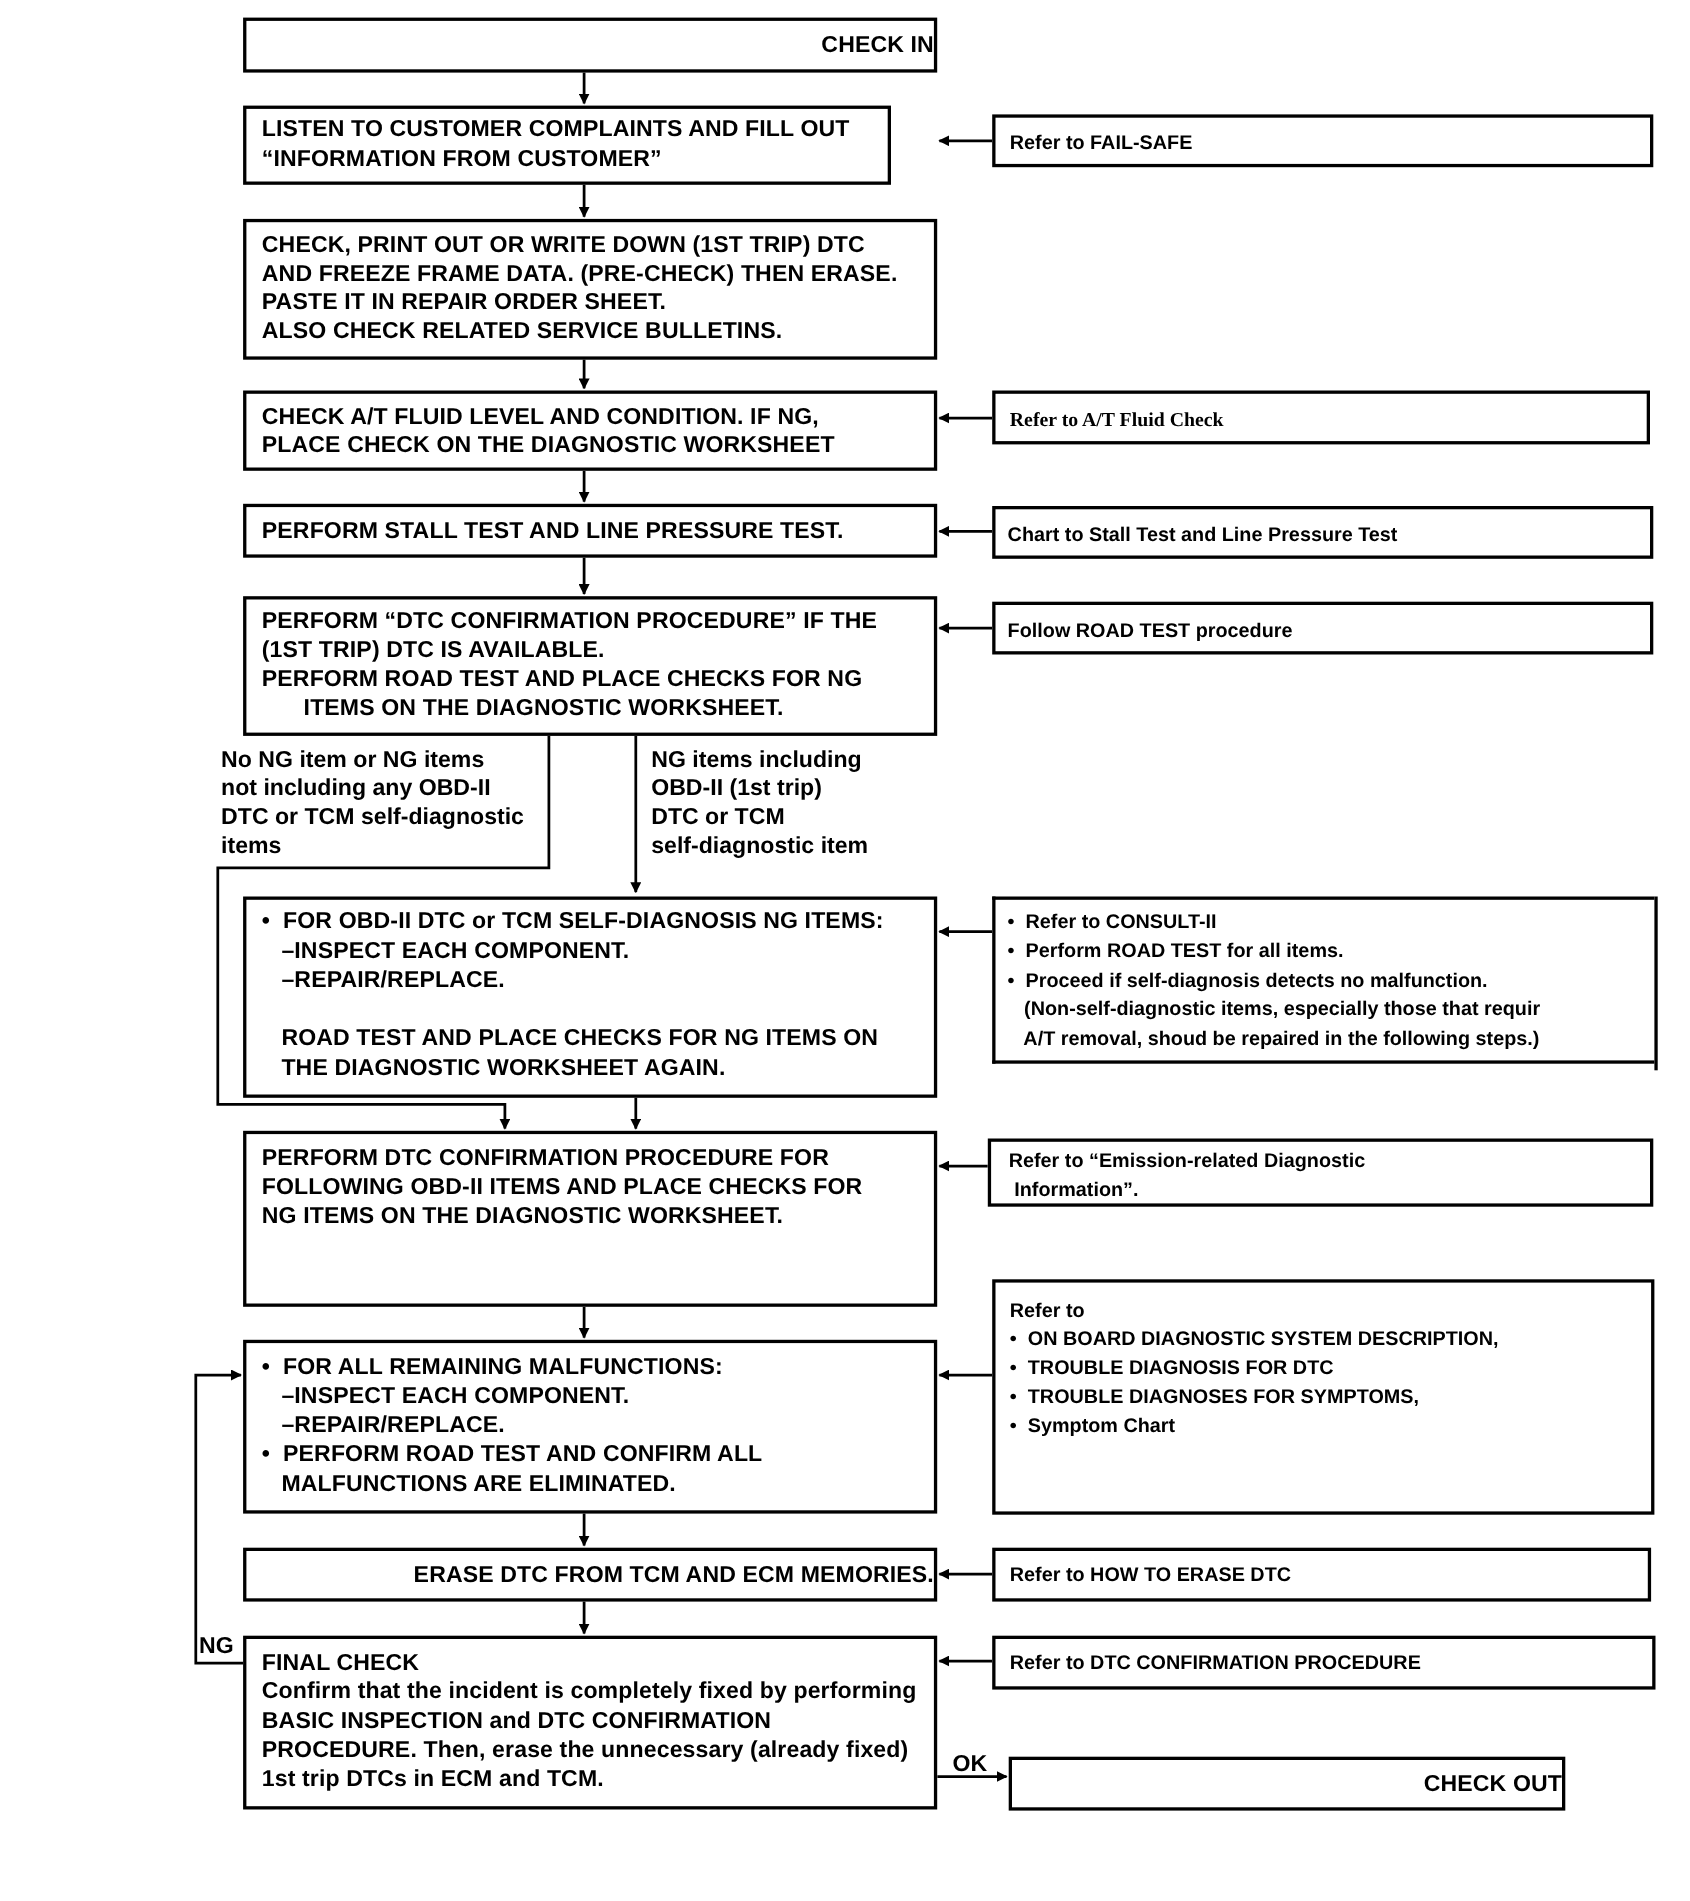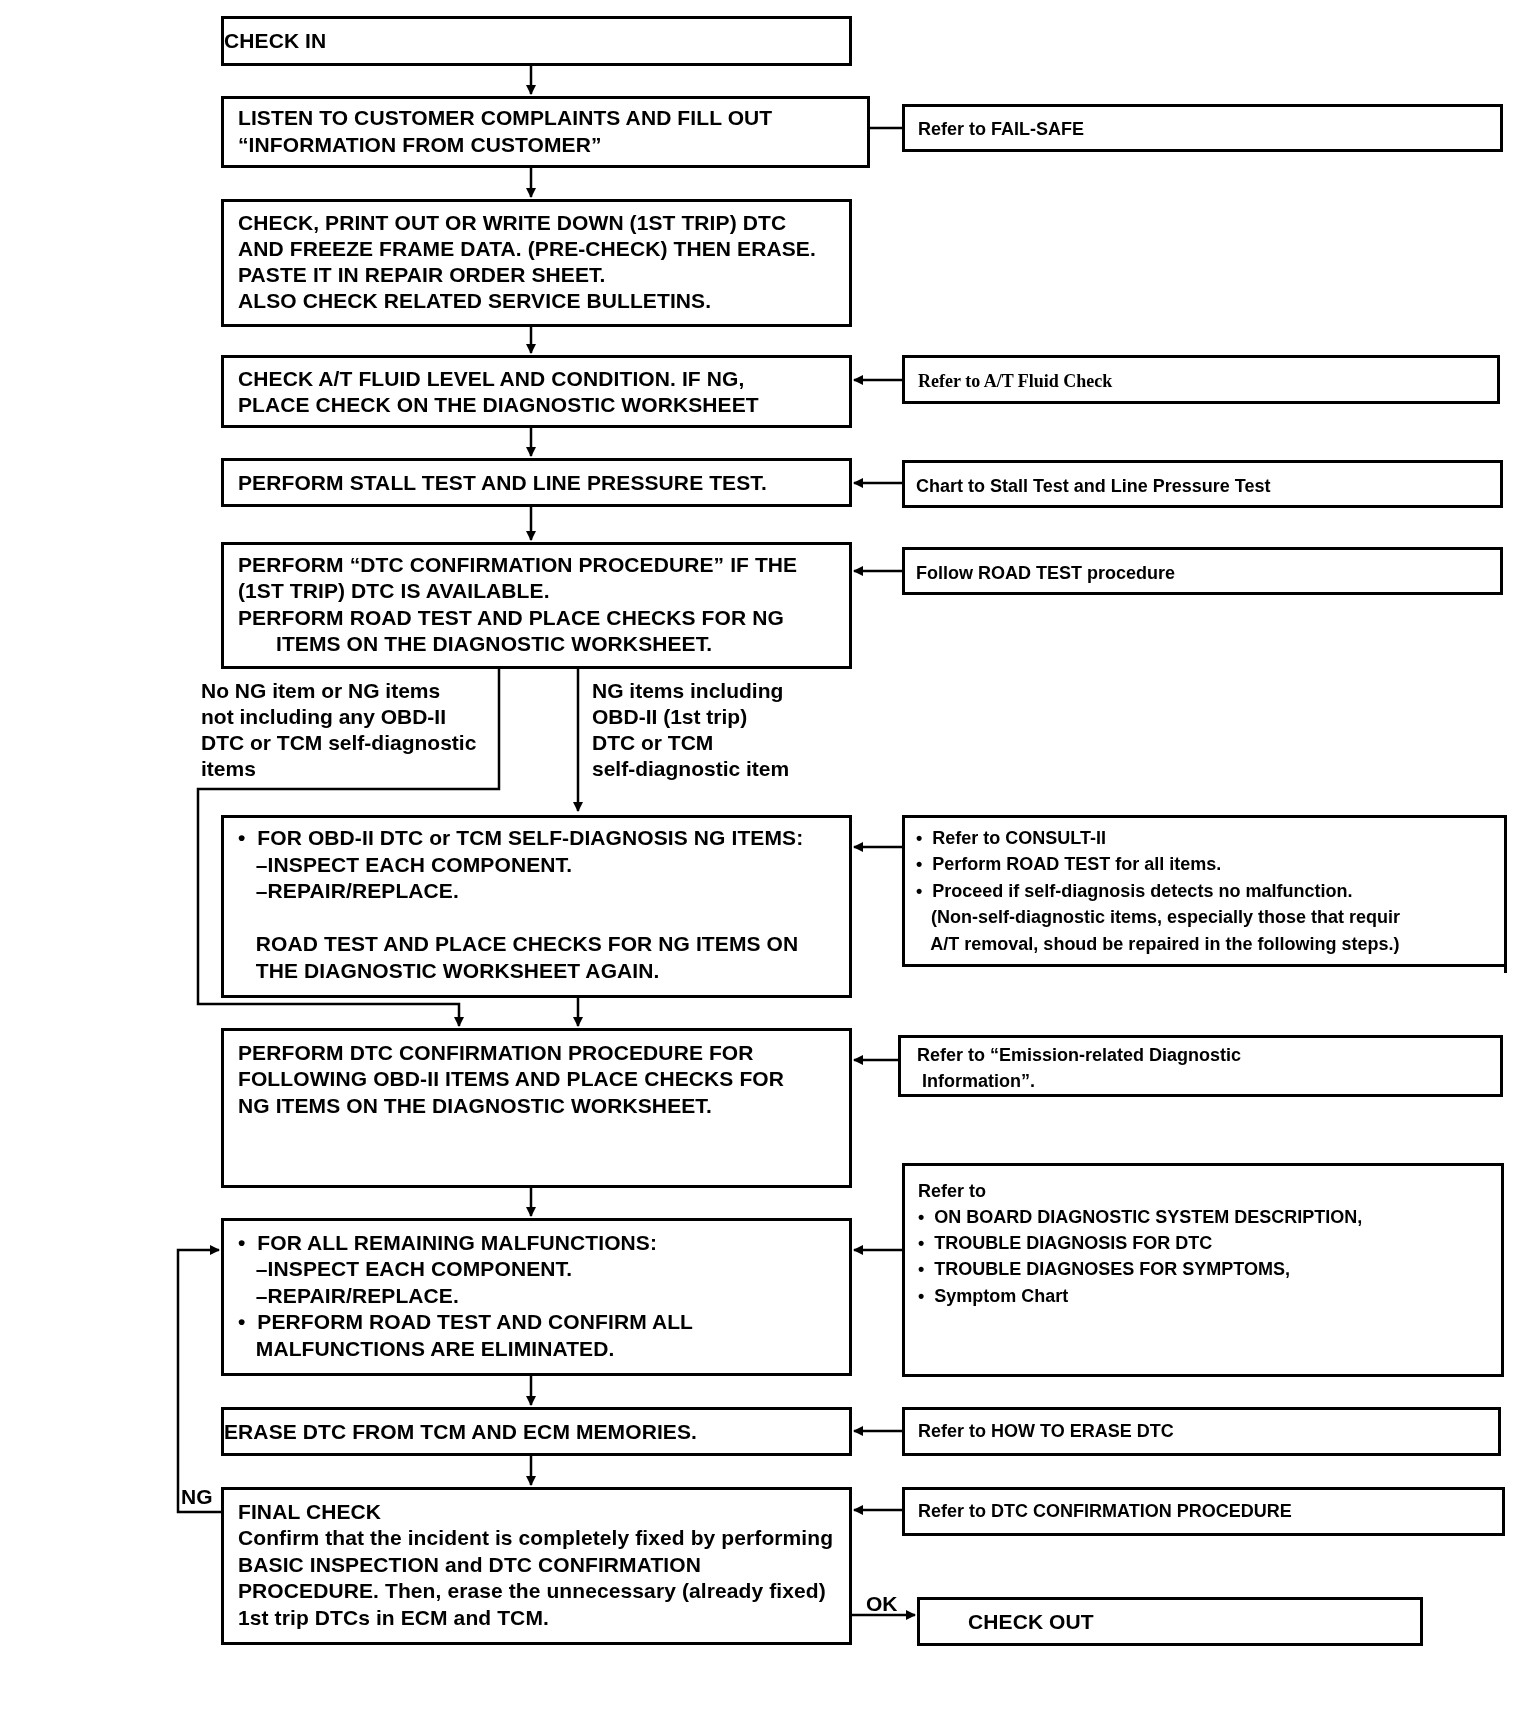--- a/index.html
+++ b/index.html
@@ -1,21 +1,21 @@
 <!DOCTYPE html>
 <html><head>
 <meta charset="utf-8">
 <style>
   html, body { margin: 0; padding: 0; background: #ffffff; }
   body { width: 1536px; height: 1728px; position: relative; overflow: hidden;
          font-family: "Liberation Sans", "DejaVu Sans", sans-serif; color: #000; }
   .box { position: absolute; border: 3px solid #000; box-sizing: border-box; background: #fff; }
   .txt { position: absolute; font-size: 21px; line-height: 26.5px; white-space: pre; font-weight: bold; letter-spacing: 0.1px; }
   .rtxt { position: absolute; font-size: 18px; line-height: 26.5px; white-space: pre; font-weight: bold; }
-  .center { text-align: left; left: 0; right: 0; }
+  .center { text-align: right; left: 16px; right: 0; }
   .lbl { position: absolute; font-size: 21px; line-height: 26.5px; white-space: pre; font-weight: bold; }
   svg.lines { position: absolute; left: 0; top: 0; }
   .clip { overflow: hidden; }
 </style>
 </head>
 <body>
 
 <svg class="lines" width="1536" height="1728">
   <defs>
     <marker id="ah" markerWidth="10" markerHeight="10" refX="9" refY="5" orient="auto" markerUnits="userSpaceOnUse">
@@ -50,21 +50,21 @@
     <line x1="902" y1="1250" x2="854" y2="1250" marker-end="url(#ah)"></line>
     <line x1="902" y1="1431" x2="854" y2="1431" marker-end="url(#ah)"></line>
     <line x1="902" y1="1510" x2="854" y2="1510" marker-end="url(#ah)"></line>
   </g>
 </svg>
 
 <div class="box" style="left:221px;top:16px;width:631px;height:50px;">
   <div class="txt center" style="top:9px;">CHECK IN</div>
 </div>
 
-<div class="box" style="left:221px;top:96px;width:649px;height:72px;">
+<div class="box" style="left:221px;top:96px;width:589px;height:72px;">
   <div class="txt" style="left:14px;top:6px;">LISTEN TO CUSTOMER COMPLAINTS AND FILL OUT</div>
   <div class="txt" style="left:14px;top:33px;">“INFORMATION FROM CUSTOMER”</div>
 </div>
 
 <div class="box" style="left:221px;top:199px;width:631px;height:128px;">
   <div class="txt" style="left:14px;top:8px;"><span>CHECK, </span><span style="font-weight:900;">PRINT OUT</span><span> OR WRITE DOWN (1ST TRIP) DTC</span></div>
   <div class="txt" style="left:14px;top:34px;">AND FREEZE FRAME DATA. (PRE-CHECK) THEN ERASE.</div>
   <div class="txt" style="left:14px;top:60px;">PASTE IT IN REPAIR ORDER SHEET.</div>
   <div class="txt" style="left:14px;top:86px;">ALSO CHECK RELATED SERVICE BULLETINS.</div>
 </div>

